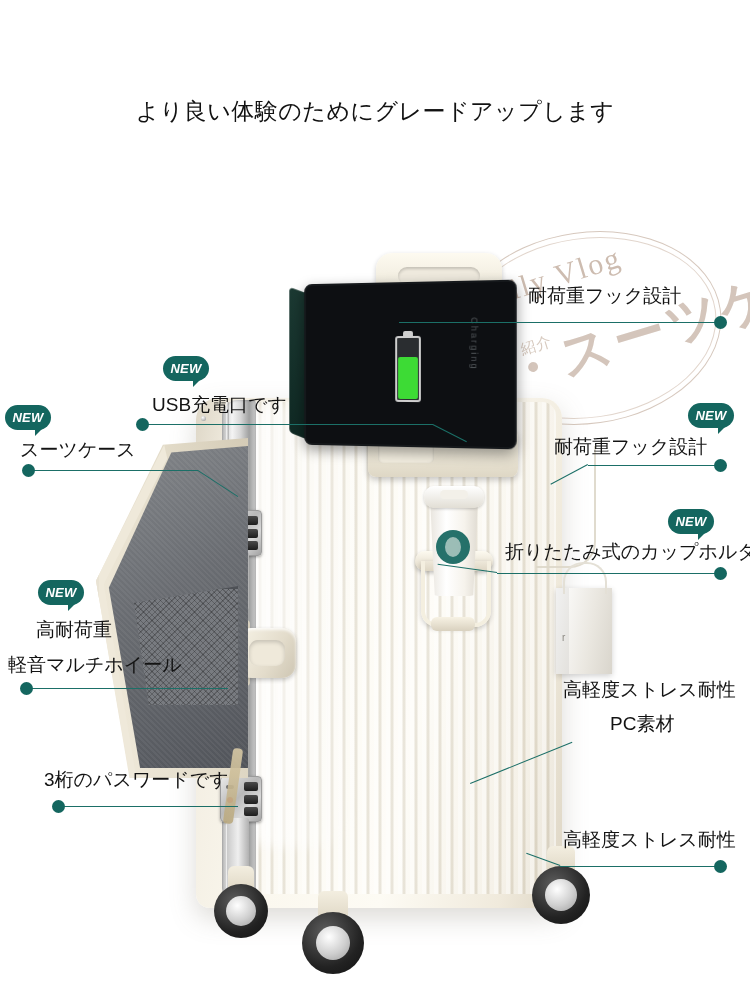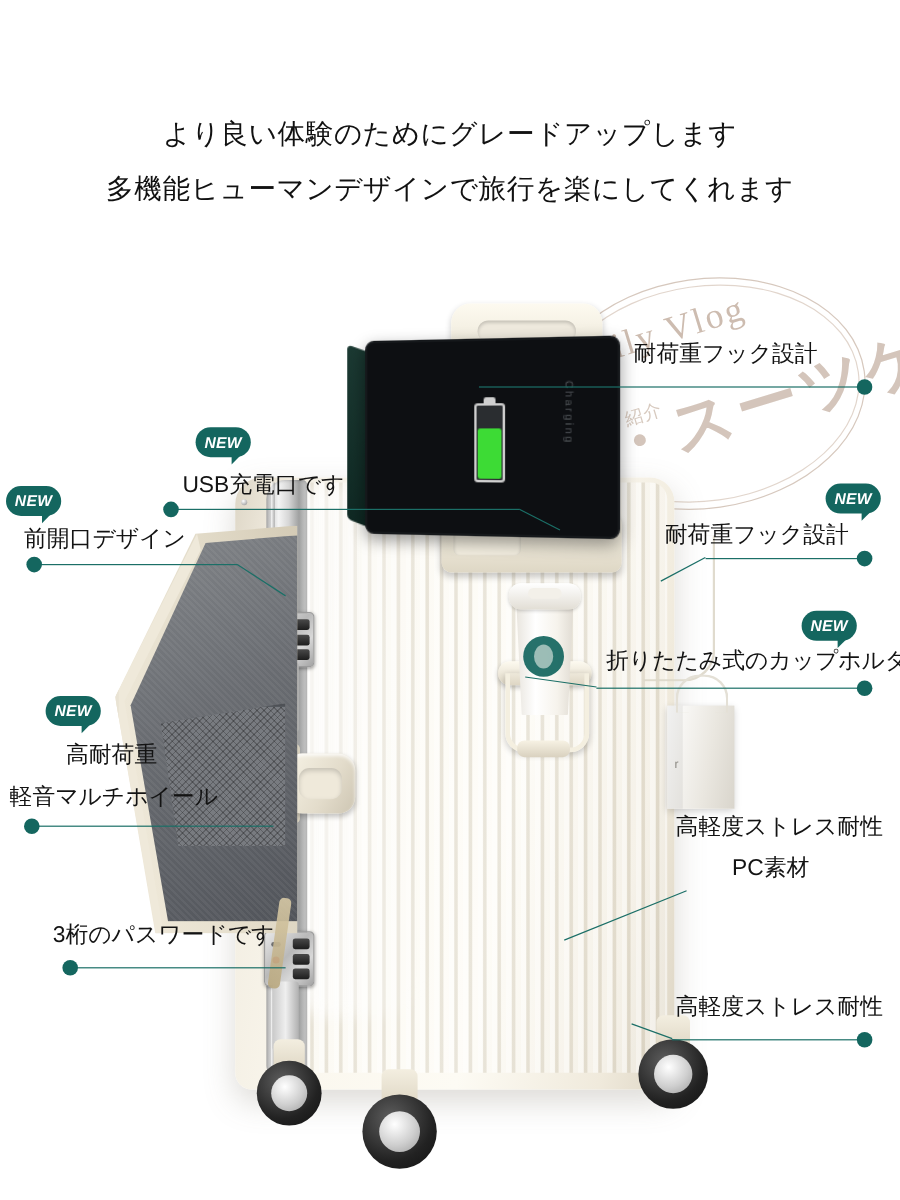--- a/index.html
+++ b/index.html
@@ -179,21 +179,20 @@
      border-left:8px solid #14665f;border-bottom:8px solid transparent;
      transform:skewX(-8px);}
 </style>
 </head>
 <body>
 
 <div id="stage">
 
   <div class="headline">
     <div>より良い体験のためにグレードアップします</div>
-    <div>多機能ヒューマンデザインで旅行を楽にしてくれます</div>
   </div>
 
   <div class="wm" id="wm-oval"></div>
   <div class="wm" id="wm-latin">Daily Vlog</div>
   <div class="wm" id="wm-jp">高級・スーツケース</div>
   <div class="wm" id="wm-jp2">おすすめ 比較 紹介</div>
 
   <div id="case">
     <div class="shellbase"></div>
     <div class="ribs"></div>
@@ -306,21 +305,21 @@
   <div class="callout">
     <div class="newbadge" style="left:163px;top:356px">NEW</div>
     <div class="clabel" style="left:152px;top:390px">USB充電口です</div>
     <div class="cline" style="left:143px;top:424px;width:290px"></div>
     <div class="cdot" style="left:136px;top:418px"></div>
     <div class="cdiag" style="left:433px;top:424px;width:38px;transform:rotate(27deg)"></div>
   </div>
 
   <div class="callout">
     <div class="newbadge" style="left:5px;top:405px">NEW</div>
-    <div class="clabel" style="left:20px;top:435px">前開口デザイン</div>
+    <div class="clabel" style="left:20px;top:435px">スーツケース</div>
     <div class="cline" style="left:30px;top:470px;width:168px"></div>
     <div class="cdot" style="left:22px;top:464px"></div>
     <div class="cdiag" style="left:198px;top:470px;width:48px;transform:rotate(33deg)"></div>
   </div>
 
   <div class="callout">
     <div class="newbadge" style="left:688px;top:403px">NEW</div>
     <div class="clabel" style="left:554px;top:432px">耐荷重フック設計</div>
     <div class="cline" style="left:588px;top:465px;width:130px"></div>
     <div class="cdot" style="left:714px;top:459px"></div>
@@ -330,21 +329,21 @@
   <div class="callout">
     <div class="newbadge" style="left:668px;top:509px">NEW</div>
     <div class="clabel" style="left:505px;top:537px">折りたたみ式のカップホルダー</div>
     <div class="cline" style="left:497px;top:573px;width:222px"></div>
     <div class="cdot" style="left:714px;top:567px"></div>
     <div class="cdiag" style="left:497px;top:573px;width:60px;transform:rotate(188deg)"></div>
   </div>
 
   <div class="callout">
     <div class="newbadge" style="left:38px;top:580px">NEW</div>
-    <div class="clabel two" style="left:55px;top:613px">高耐荷重</div>
+    <div class="clabel two" style="left:36px;top:613px">高耐荷重</div>
     <div class="clabel two" style="left:8px;top:648px">軽音マルチホイール</div>
     <div class="cline" style="left:28px;top:688px;width:200px"></div>
     <div class="cdot" style="left:20px;top:682px"></div>
   </div>
 
   <div class="callout">
     <div class="clabel two" style="left:563px;top:673px">高軽度ストレス耐性</div>
     <div class="clabel two" style="left:610px;top:707px">PC素材</div>
     <div class="cdiag" style="left:470px;top:783px;width:110px;transform:rotate(-22deg)"></div>
   </div>

